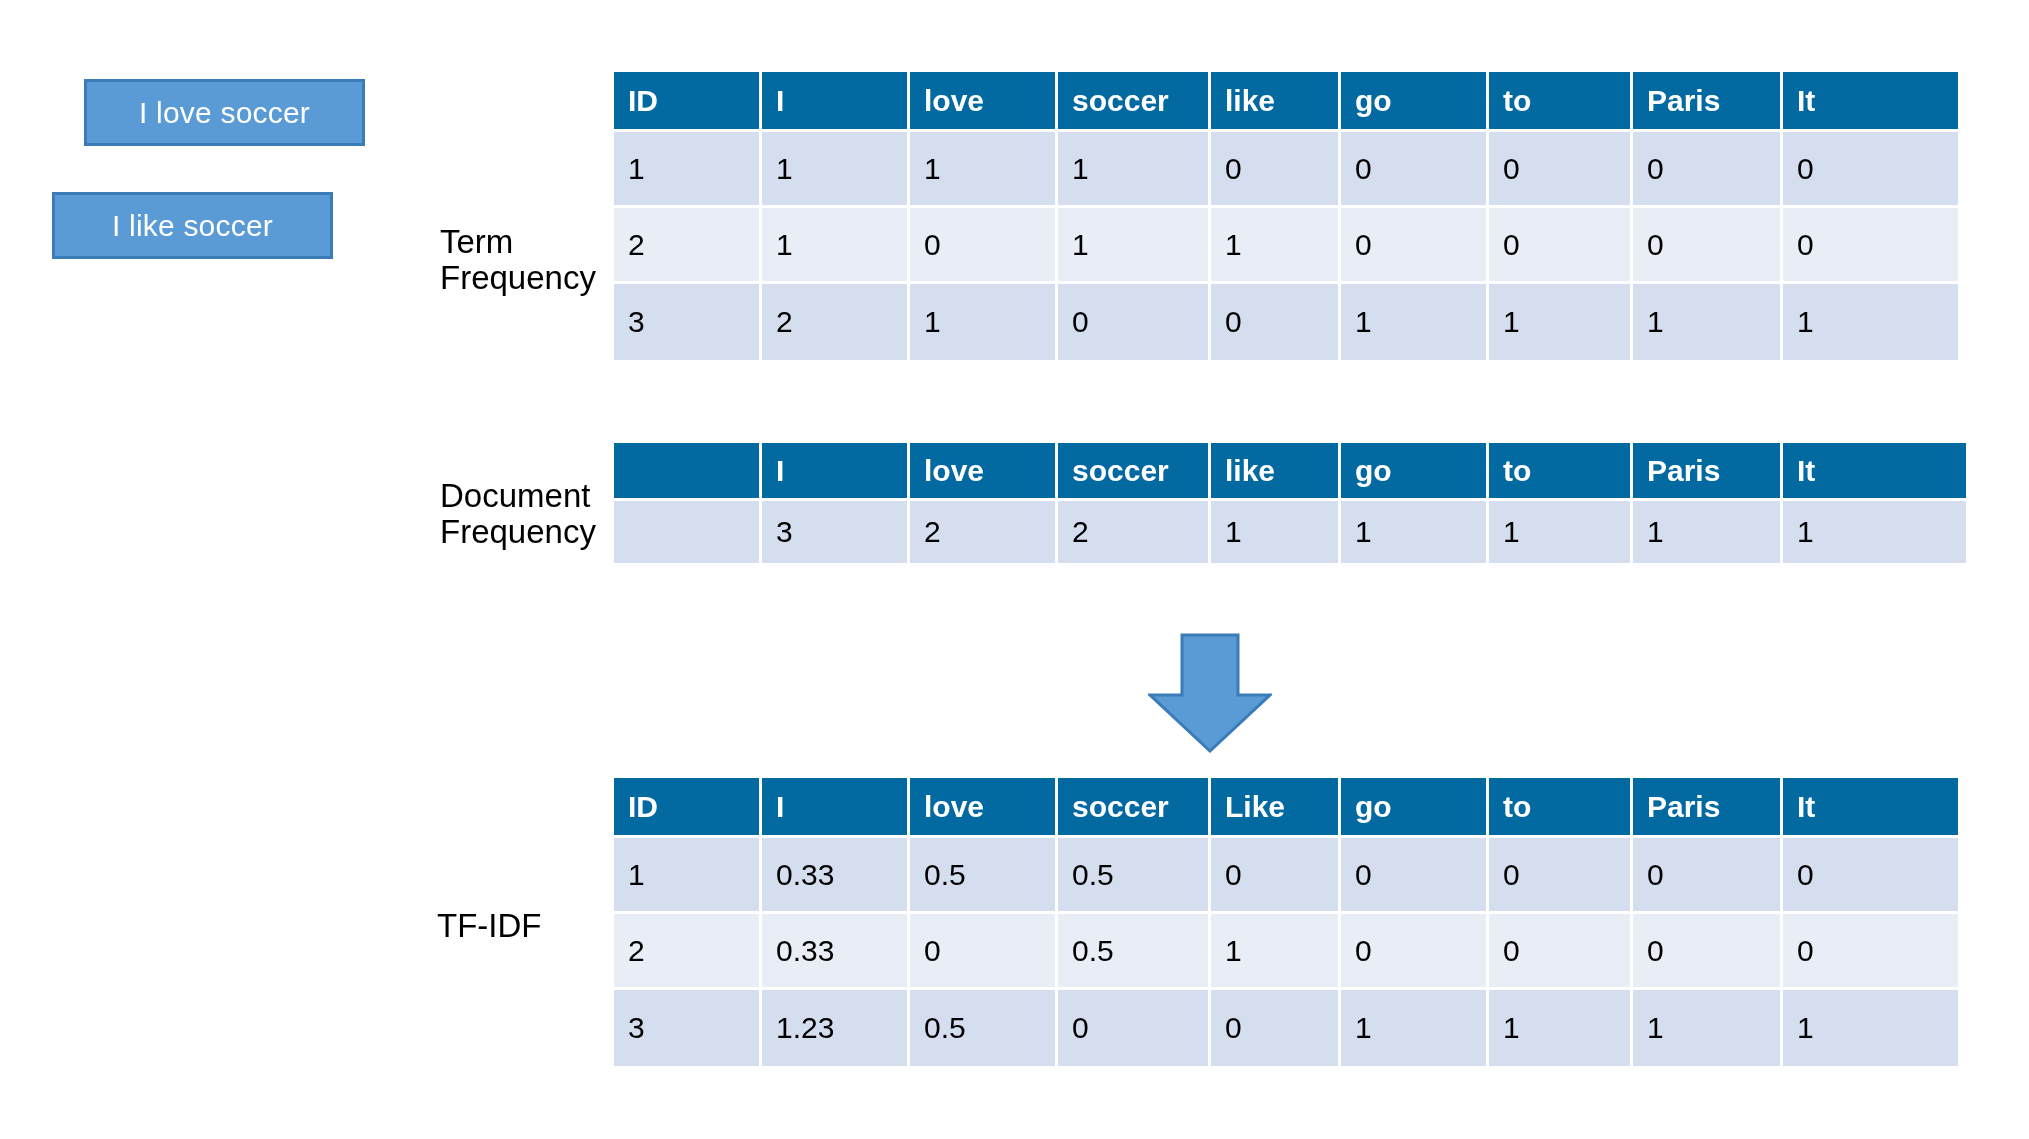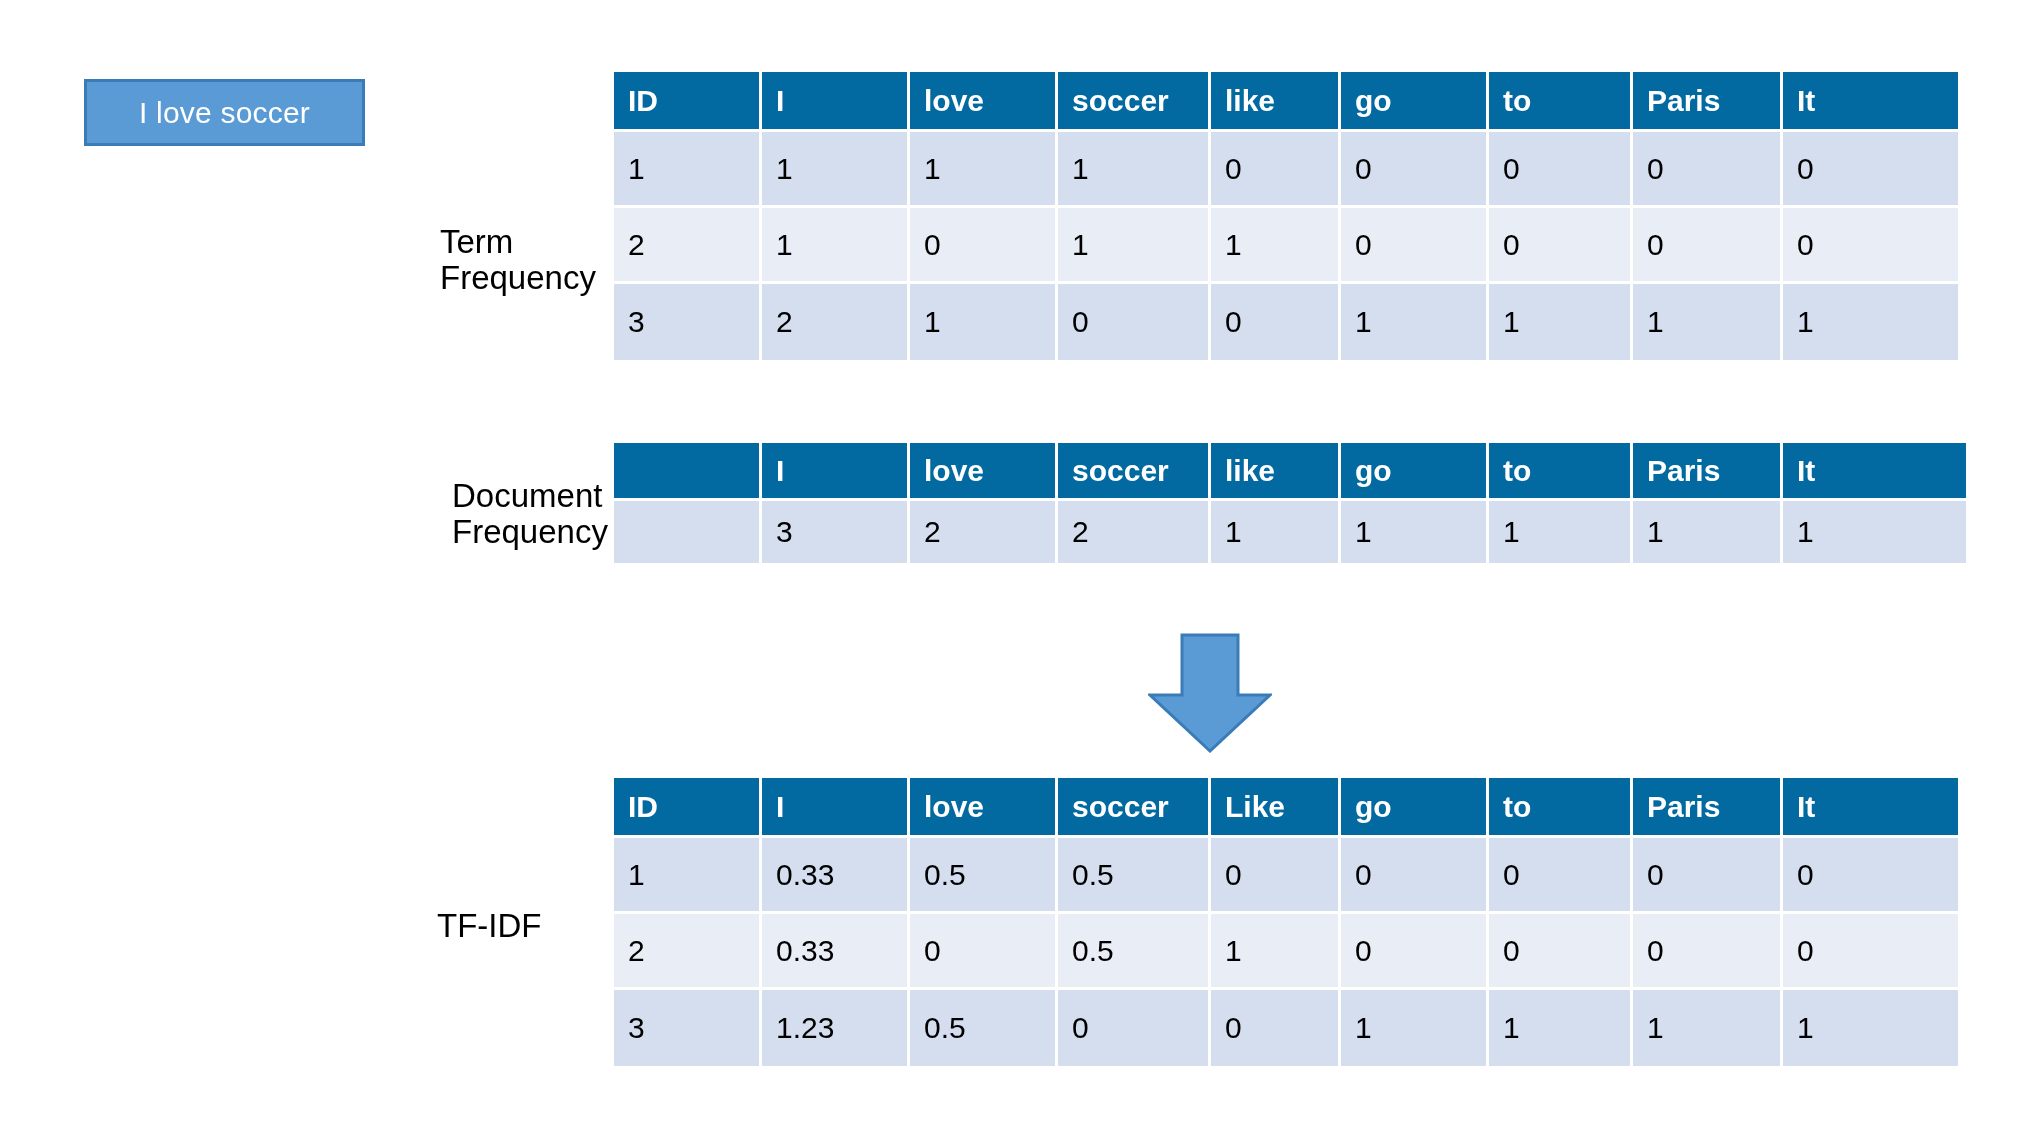--- a/index.html
+++ b/index.html
@@ -45,21 +45,21 @@
   
   .section-label {
     position: absolute;
     color: #000000;
     font-size: 33px;
     line-height: 36px;
     white-space: pre-line;
     font-weight: 400;
   }
   #label-term-frequency    { left: 440px; top: 224px; }
-  #label-document-frequency{ left: 452px; top: 478px; }
+  #label-document-frequency{ left: 440px; top: 478px; }
   #label-tfidf             { left: 437px; top: 908px; }
 
   
   .data-table {
     position: absolute;
     border-collapse: separate;
     border-spacing: 0;
     table-layout: fixed;
   }
   .data-table th, .data-table td {
@@ -108,20 +108,23 @@
     height: 120px;
   }
 </style>
 </head>
 <body>
 
 <div id="stage">
 
   <div class="doc-box" id="doc-box-1">
     <span>I love soccer</span>
+  </div>
+  <div class="doc-box" id="doc-box-2">
+    <span>I like soccer</span>
   </div>
 
   <div class="section-label" id="label-term-frequency">Term
 Frequency</div>
   <div class="section-label" id="label-document-frequency">Document
 Frequency</div>
   <div class="section-label" id="label-tfidf">TF-IDF</div>
 
   <table class="data-table" id="table-term-frequency">
       <colgroup>

